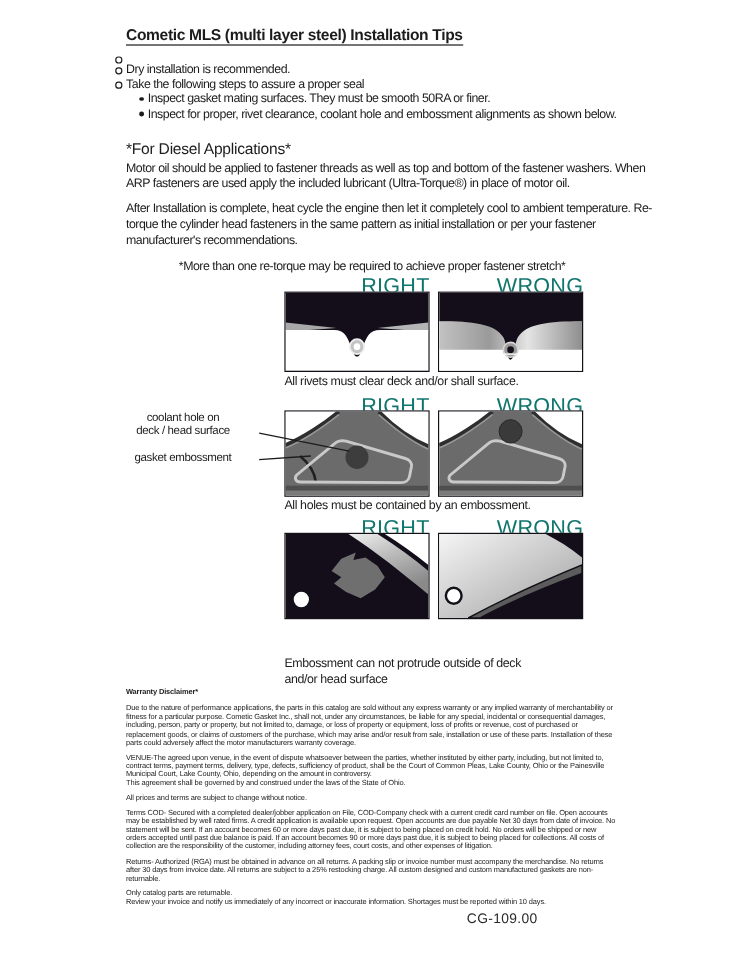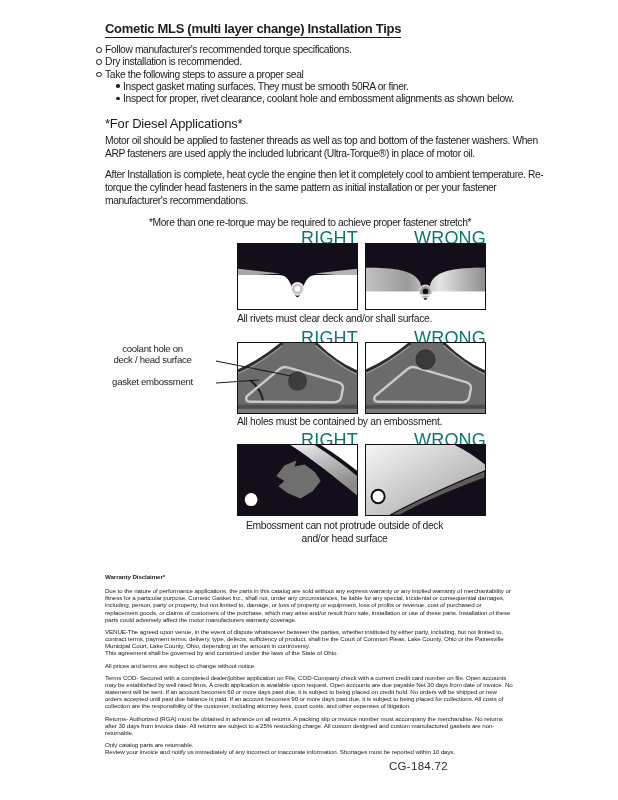--- a/index.html
+++ b/index.html
@@ -19,41 +19,40 @@
   .diesel-head{position:absolute;left:105px;top:116px;font-size:13px;font-weight:normal;letter-spacing:-0.2px;}
   .para{position:absolute;left:105px;width:450px;font-size:10.3px;line-height:13.2px;letter-spacing:-0.4px;}
   #para1{top:134px;} #para2{top:168px;} #para3{top:216px;margin-left:44px;}
   .dlabel{position:absolute;width:121px;text-align:right;font-size:18px;letter-spacing:0.2px;color:#0f766e;}
   .panel{position:absolute;width:121px;border:1.6px solid #141018;box-sizing:border-box;background:#fff;}
   .panel svg{display:block;width:100%;height:100%;}
   .row1{top:243px;height:67px;} .row2{top:342px;height:72px;} .row3{top:444px;height:72px;}
   .colL{left:237px;} .colR{left:365px;}
   .lab1{top:228px;} .lab2{top:328px;} .lab3{top:430px;}
   .caption{position:absolute;left:237px;font-size:10.3px;line-height:12.5px;letter-spacing:-0.3px;width:280px;}
-  #cap1{top:313px;} #cap2{top:416px;} #cap3{top:520px;width:215px;text-align:center;}
+  #cap1{top:313px;} #cap2{top:416px;} #cap3{top:548px;width:215px;}
   .anno{position:absolute;left:92px;width:121px;text-align:center;font-size:9.6px;line-height:10.8px;letter-spacing:-0.3px;z-index:5;}
   #anno-coolant{top:344px;} #anno-emboss{top:377px;}
   .leaders{position:absolute;left:210px;top:352px;width:95px;height:36px;z-index:6;}
   .fineprint{position:absolute;left:105px;top:573px;width:408px;font-size:6.2px;line-height:7.15px;letter-spacing:-0.1px;color:#222;}
   .fineprint .fp-head{font-weight:bold;margin:0 0 7px 0;}
   .fineprint p{margin:0 0 5px 0;}
   .fineprint p.tight{margin-bottom:0;}
   .page-code{position:absolute;left:389px;top:760px;font-size:11.5px;letter-spacing:0.3px;color:#2a2a2a;}
 </style>
 </head>
 <body>
 
 <div class="page">
 
-  <div class="title">Cometic MLS (multi layer change) Installation Tips</div>
+  <div class="title">Cometic MLS (multi layer steel) Installation Tips</div>
 
   <div class="bullets">
     <div class="bullet">
       <span class="bmark"></span>
-      <span>Follow manufacturer's recommended torque specifications.</span>
     </div>
     <div class="bullet">
       <span class="bmark"></span>
       <span>Dry installation is recommended.</span>
     </div>
     <div class="bullet">
       <span class="bmark"></span>
       <span>Take the following steps to assure a proper seal</span>
     </div>
     <div class="bullet sub">
@@ -192,15 +191,15 @@
     <p>Due to the nature of performance applications, the parts in this catalog are sold without any express warranty or any implied warranty of merchantability or fitness for a particular purpose.  Cometic Gasket Inc., shall not, under any circumstances, be liable for any special, incidental or consequential damages, including, person, party or property, but not limited to, damage, or loss of property or equipment, loss of profits or revenue, cost of purchased or replacement goods, or claims of customers of the purchase, which may arise and/or result from sale, installation or use of these parts.  Installation of these parts could adversely affect the motor manufacturers warranty coverage.</p>
     <p class="tight">VENUE-The agreed upon venue, in the event of dispute whatsoever between the parties, whether instituted by either party, including, but not limited to, contract terms, payment terms, delivery, type, defects, sufficiency of product, shall be the Court of Common Pleas, Lake County, Ohio or the Painesville Municipal Court, Lake County, Ohio, depending on the amount in controversy.</p>
     <p>This agreement shall be governed by and construed under the laws of the State of Ohio.</p>
     <p>All prices and terms are subject to change without notice.</p>
     <p>Terms COD- Secured with a completed dealer/jobber application on File, COD-Company check with a current credit card number on file.  Open accounts may be established by well rated firms.  A credit application is available upon request.  Open accounts are due payable Net 30 days from date of invoice.  No statement will be sent.  If an account becomes 60 or more days past due, it is subject to being placed on credit hold.  No orders will be shipped or new orders accepted until past due balance is paid.  If an account becomes 90 or more days past due, it is subject to being placed for collections.  All costs of collection are the responsibility of the customer, including attorney fees, court costs, and other expenses of litigation.</p>
     <p>Returns- Authorized (RGA) must be obtained in advance on all returns.  A packing slip or invoice number must accompany the merchandise.  No returns after 30 days from invoice date.  All returns are subject to a 25% restocking charge.  All custom designed and custom manufactured gaskets are non-returnable.</p>
     <p class="tight">Only catalog parts are returnable.</p>
     <p>Review your invoice and notify us immediately of any incorrect or inaccurate information.  Shortages must be reported within 10 days.</p>
   </div>
 
-  <div class="page-code">CG-184.72</div>
+  <div class="page-code">CG-109.00</div>
 
 </div>
 
 </body></html>

